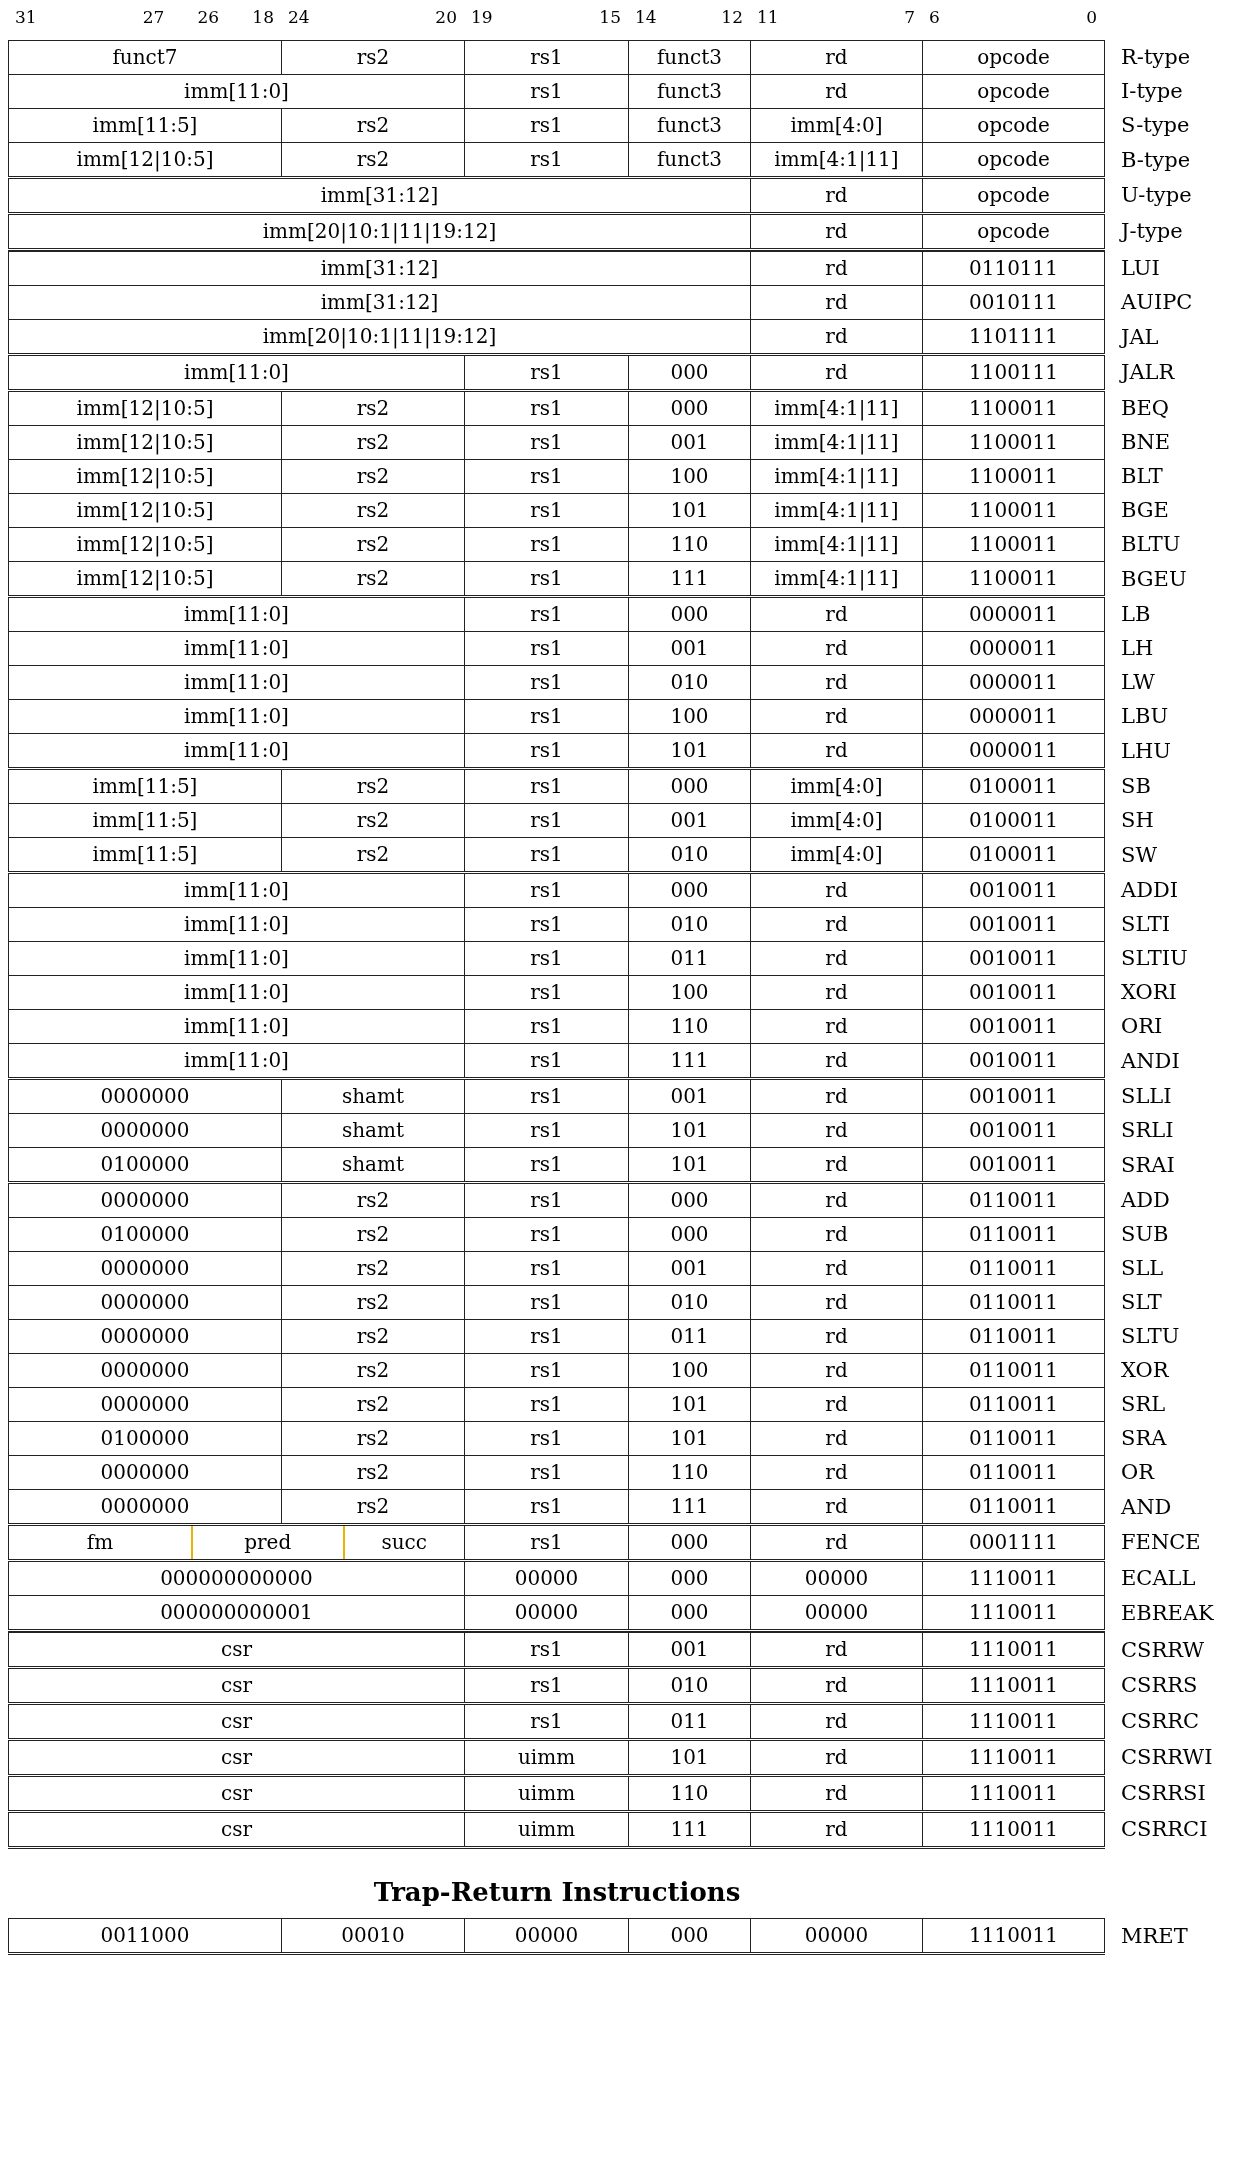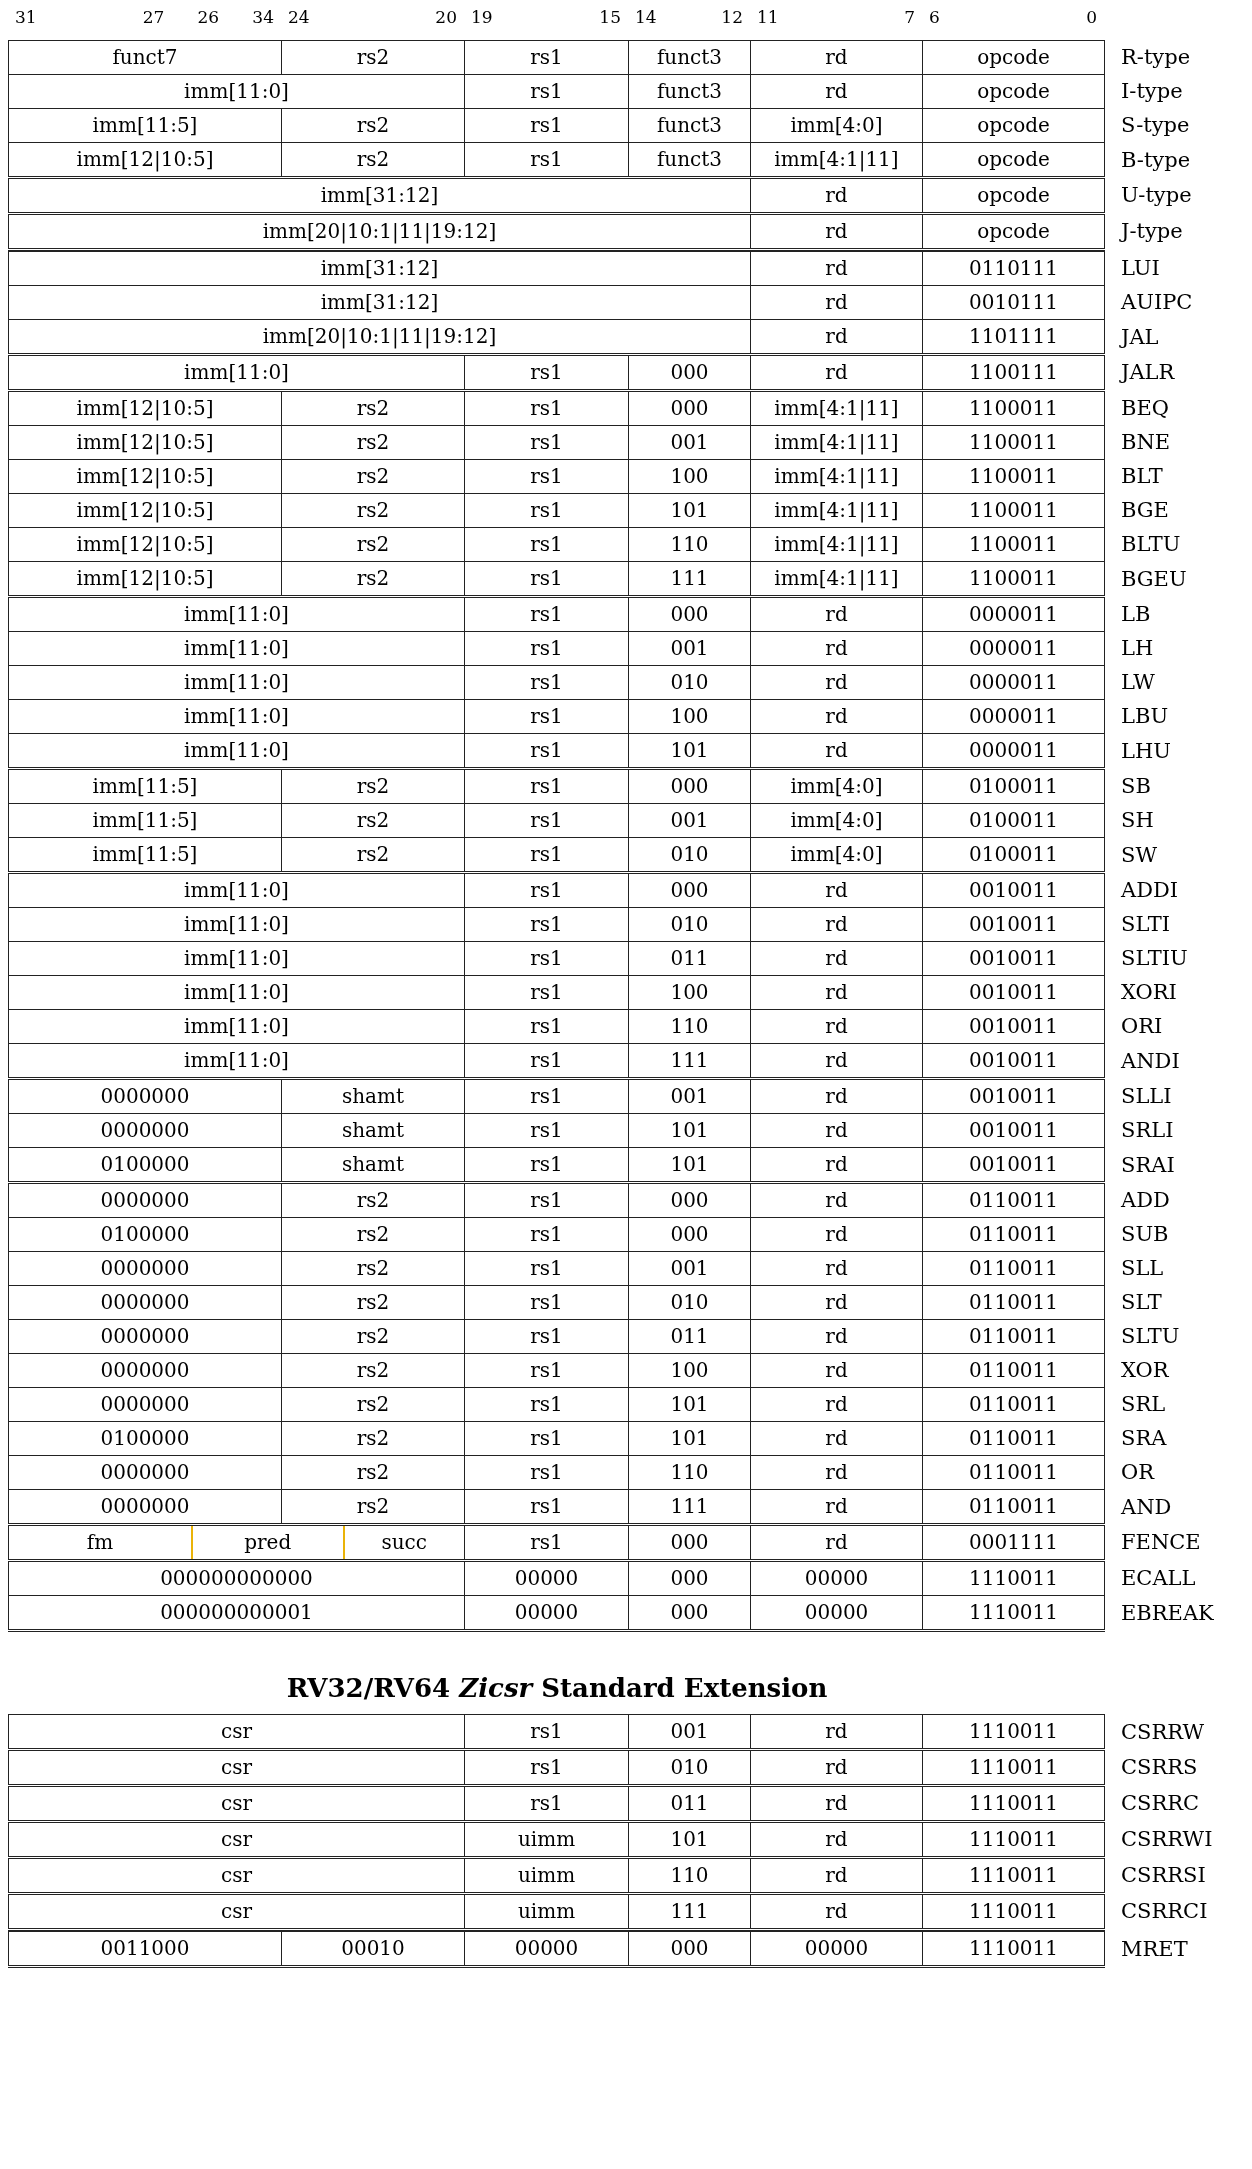--- a/index.html
+++ b/index.html
@@ -38,21 +38,21 @@
 
 <div id="page">
   <div class="bitrow" id="bitrow">
       <div class="bitseg" style="width: 273px;">
         <span class="bitnum">31</span>
         <span class="sp" style="flex-grow: 3.2;"></span>
         <span class="bitnum">27</span>
         <span class="sp" style="flex-grow: 1;"></span>
         <span class="bitnum">26</span>
         <span class="sp" style="flex-grow: 1;"></span>
-        <span class="bitnum">34</span>
+        <span class="bitnum">18</span>
       </div>
       <div class="bitseg" style="width: 183px;">
         <span class="bitnum">24</span>
         <span class="sp" style="flex-grow: 1;"></span>
         <span class="bitnum">20</span>
       </div>
       <div class="bitseg" style="width: 164px;">
         <span class="bitnum">19</span>
         <span class="sp" style="flex-grow: 1;"></span>
         <span class="bitnum">15</span>
@@ -485,21 +485,20 @@
             <td class="c" colspan="2">000000000001</td>
             <td class="c">00000</td>
             <td class="c">000</td>
             <td class="c">00000</td>
             <td class="c">1110011</td>
             <td class="lbl">EBREAK</td>
           </tr>
         </tbody>
       </table>
     </div>
-  <div class="heading h-zicsr" id="h-zicsr"><span>RV32/RV64 </span><span class="it">Zicsr</span><span> Standard Extension</span></div>
   <div id="mount-zicsr">
       <table class="enc">
         <colgroup>
           <col style="width: 273px;">
           <col style="width: 183px;">
           <col style="width: 164px;">
           <col style="width: 122px;">
           <col style="width: 172px;">
           <col style="width: 182px;">
           <col style="width: 156px;">
@@ -549,20 +548,21 @@
             <td class="c" colspan="2">csr</td>
             <td class="c">uimm</td>
             <td class="c">111</td>
             <td class="c">rd</td>
             <td class="c">1110011</td>
             <td class="lbl">CSRRCI</td>
           </tr>
         </tbody>
       </table>
     </div>
+  <div class="heading h-trap" id="h-trap"><span>Trap-Return Instructions</span></div>
   <div id="mount-trap">
       <table class="enc">
         <colgroup>
           <col style="width: 273px;">
           <col style="width: 183px;">
           <col style="width: 164px;">
           <col style="width: 122px;">
           <col style="width: 172px;">
           <col style="width: 182px;">
           <col style="width: 156px;">

